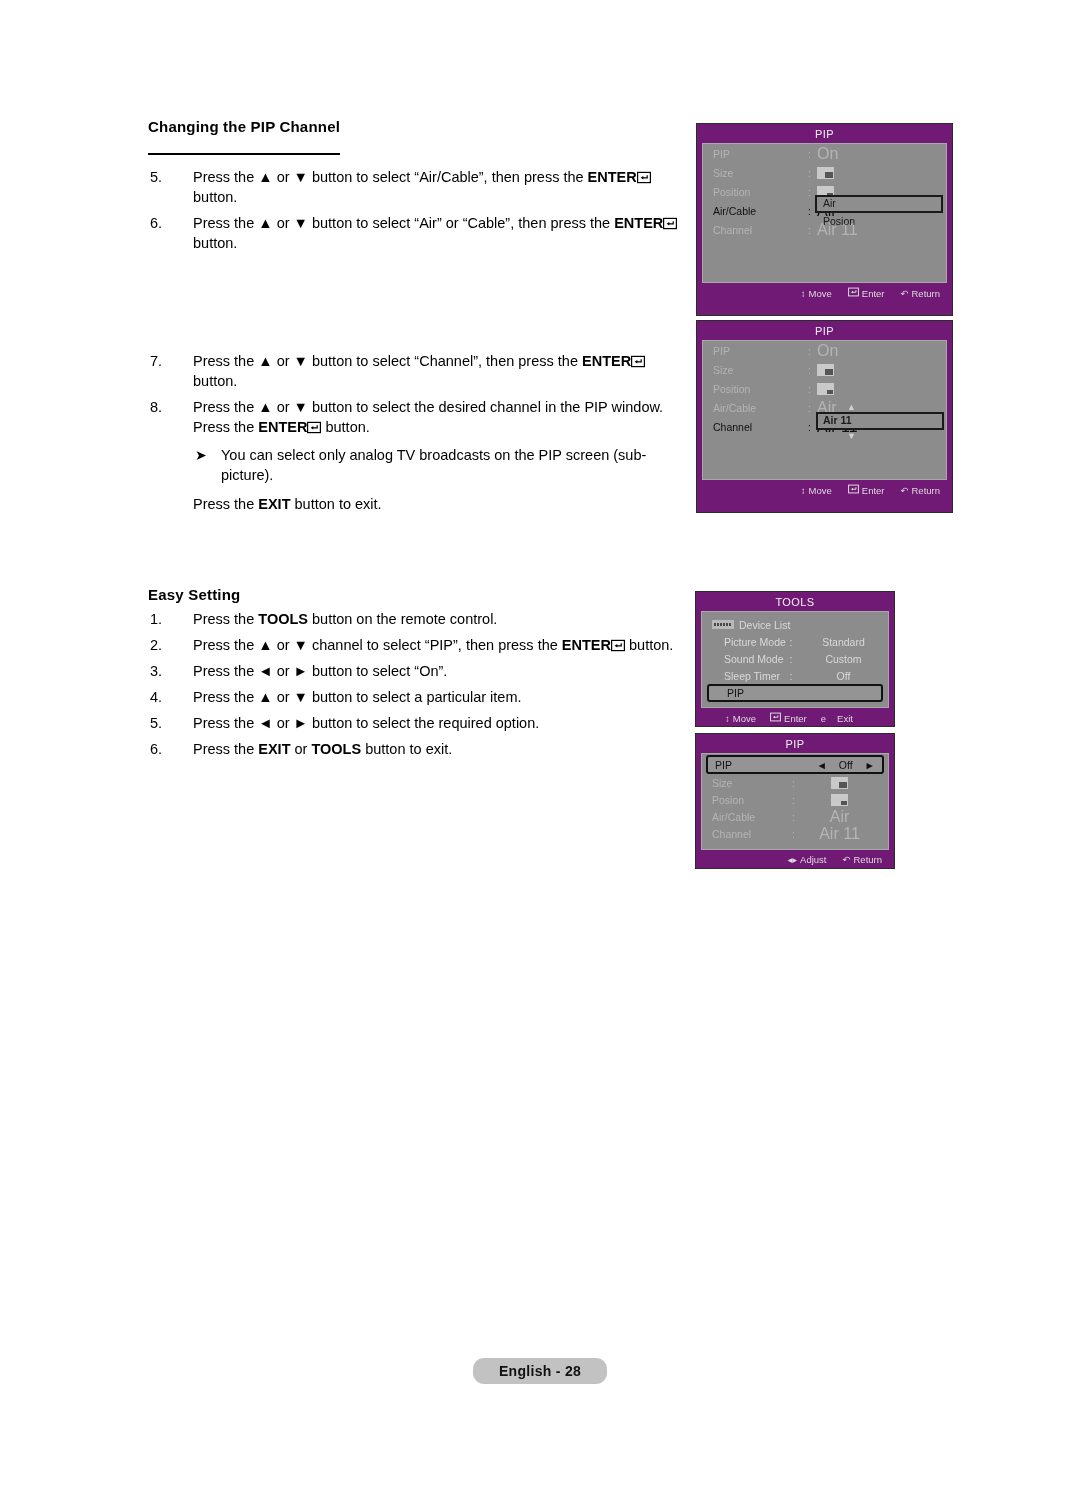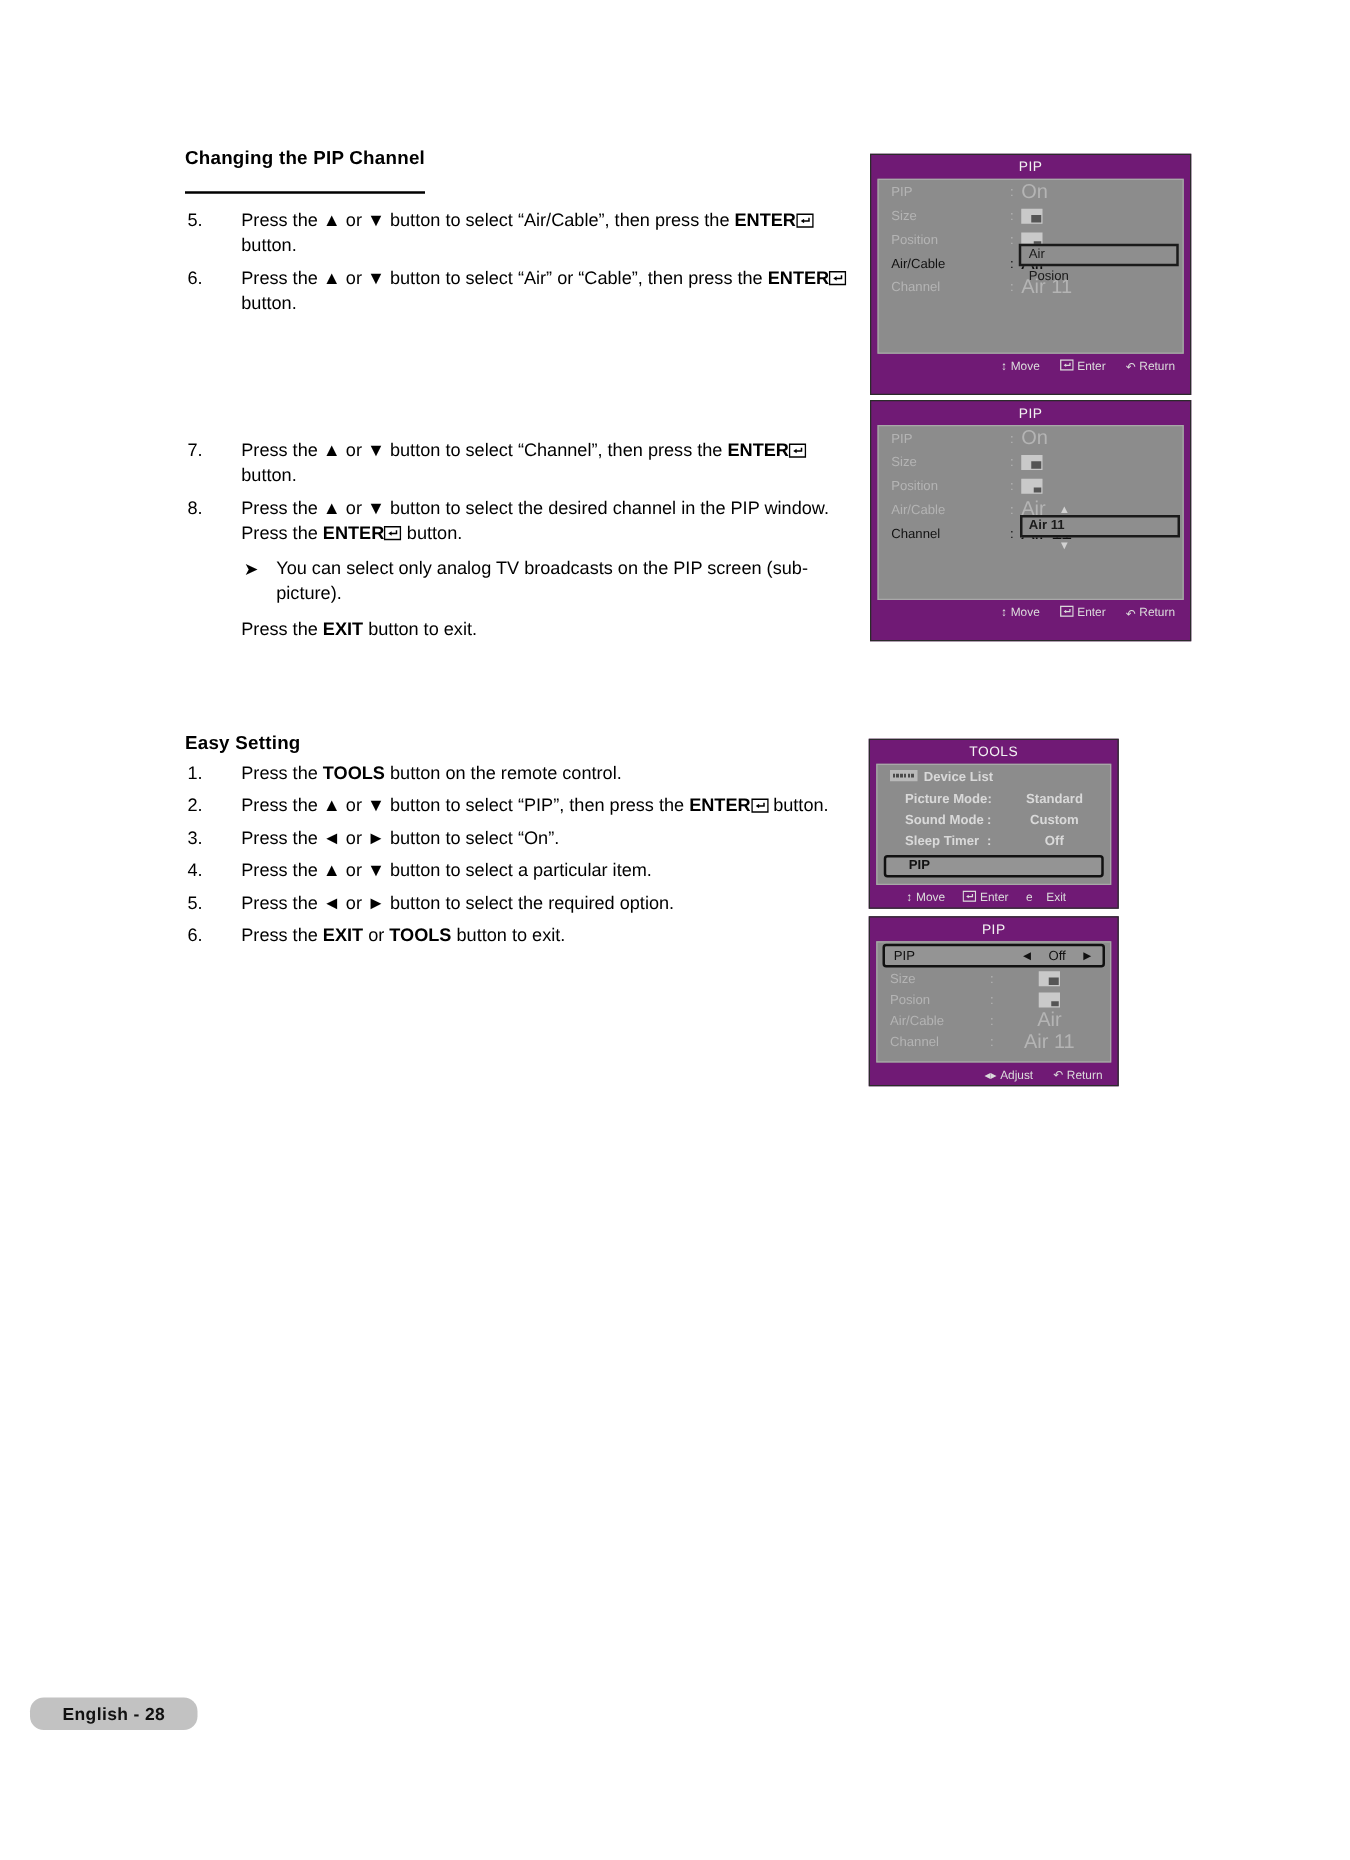--- a/index.html
+++ b/index.html
@@ -191,26 +191,26 @@
     position: absolute;
     color: #d2d2d2;
     font-size: 9px;
     line-height: 1;
     z-index: 5;
   }
 
   
   .trow {
     display: flex;
+    align-items: center;
     height: 17px;
     padding: 0 10px;
     box-sizing: border-box;
     font-size: 10.5px;
     color: #d9d9d9;
-    font-weight: bold;
   }
   .trow .tlbl { width: 74px; white-space: nowrap; margin-left: 12px; }
   .trow .tcolon { width: 22px; }
   .trow .tval { width: 78px; text-align: center; }
   .anynet {
     display: inline-block;
     width: 22px;
     height: 9px;
     background: #b9b9b9;
     margin-right: 5px;
@@ -250,21 +250,21 @@
   }
   .prow-hl .lbl { width: 95px; color: #111; }
   .prow-hl .adj { margin-left: auto; display: flex; align-items: center; gap: 12px; }
 
   
   .page-footer {
     position: absolute;
     left: 0;
     right: 0;
     top: 1358px;
-    margin-left: 24px;
+    text-align: center;
   }
   .page-badge {
     display: inline-block;
     background: #c2c2c2;
     border-radius: 11px;
     padding: 5px 26px;
     font-size: 14px;
     font-weight: bold;
     color: #111;
     letter-spacing: 0.3px;
@@ -324,21 +324,21 @@
   <div class="gap-block-sm"></div>
 
   
   <h2 class="section-head plain">Easy Setting</h2>
 
   <ol class="steps tight">
     <li>
       <span class="num">1.</span><span>Press the </span><b>TOOLS</b><span> button on the remote control.</span>
     </li>
     <li>
-      <span class="num">2.</span><span>Press the ▲ or ▼ button to select “PIP”, then press the </span><b>ENTER</b><span class="enter-ico"><svg width="14" height="13" viewBox="0 0 14 13">
+      <span class="num">2.</span><span>Press the ▲ or ▼ channel to select “PIP”, then press the </span><b>ENTER</b><span class="enter-ico"><svg width="14" height="13" viewBox="0 0 14 13">
             <rect x="0.6" y="1.4" width="12.8" height="10.2" fill="none" stroke="#000" stroke-width="1.2"></rect>
             <path d="M10.2 4.2 v2.6 H5.4" fill="none" stroke="#000" stroke-width="1.2"></path>
             <path d="M6.3 5 L3.6 6.8 L6.3 8.6 Z" fill="#000"></path>
           </svg></span><span> button.</span>
     </li>
     <li>
       <span class="num">3.</span><span>Press the ◄ or ► button to select “On”.</span>
     </li>
     <li>
       <span class="num">4.</span><span>Press the ▲ or ▼ button to select a particular item.</span>

